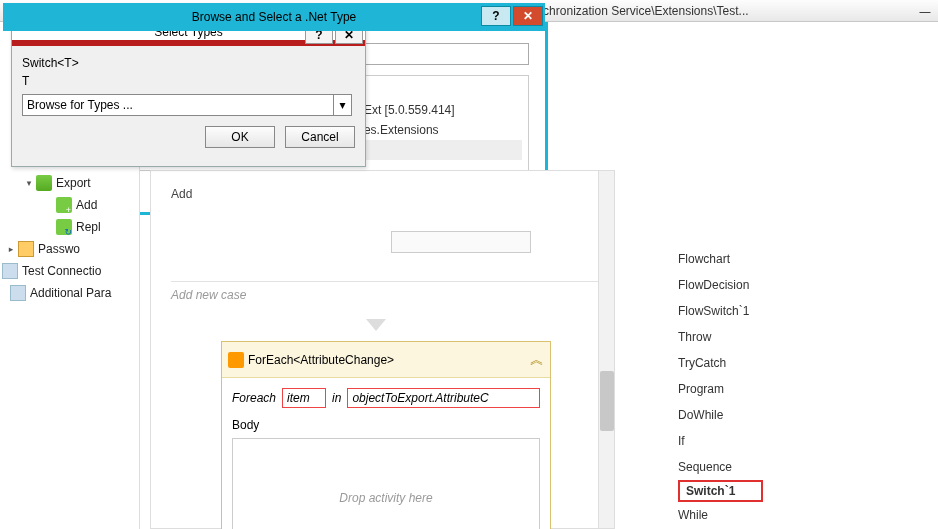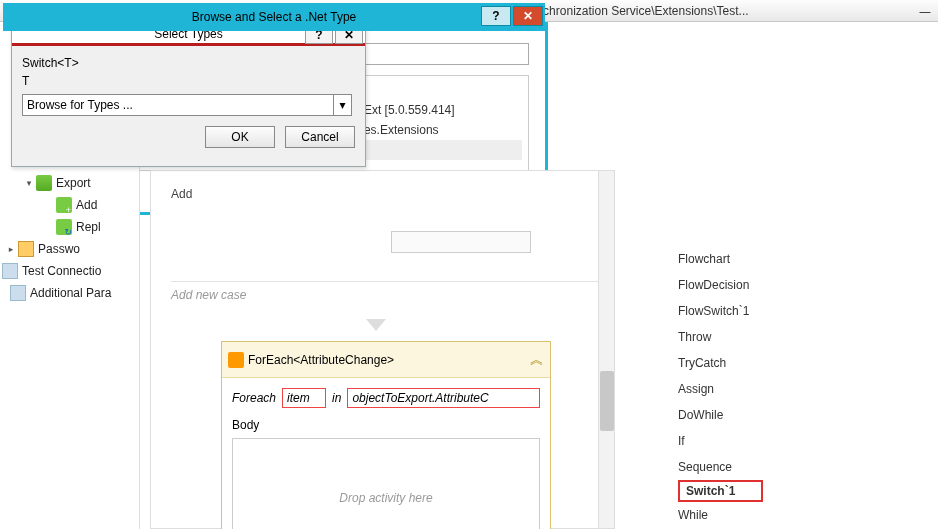--- a/index.html
+++ b/index.html
@@ -47,21 +47,21 @@
   .thumb { position:absolute; top:200px; width:14px; left:1px; height:60px; background:#c8c8c8; border-radius:2px;}
 
   
   .right-list { position:absolute; top:240px; right:0; width:300px; bottom:0; padding:6px 0 0 40px; }
   .ritem { height:26px; display:flex; align-items:center; color:#333; }
   .ritem.selected { outline:2px solid #e03030; outline-offset:-2px; font-weight:bold; padding:4px 8px; width:85px; height:22px;}
 
   
   .dlg { position:absolute; border:1px solid #9aa; background:#f0f0f0; box-shadow:1px 2px 4px rgba(0,0,0,.15); }
   .dlg-sel { top:23px; left:11px; width:355px; height:144px; }
-  .dlg-title { height:22px; background:#fff; display:flex; align-items:center; justify-content:center; position:relative; border-bottom:3px solid #b91c1c;}
+  .dlg-title { height:22px; background:#fff; display:flex; align-items:center; justify-content:center; position:relative; border-bottom:6px solid #b91c1c;}
   .dlg-title .btns { position:absolute; right:2px; top:2px; display:flex; gap:2px;}
   .dlg-title .db { width:28px; height:18px; border:1px solid #999; background:#f4f4f4; display:flex;align-items:center;justify-content:center; font-weight:bold;}
   .dlg-body { padding:10px;}
   .combo { width:330px; height:22px; border:1px solid #888; background:#fff; display:flex; align-items:center; position:relative;}
   .combo .cbtn { position:absolute; right:0; top:0; width:18px; height:100%; border-left:1px solid #888; display:flex;align-items:center;justify-content:center;}
   .dlg-btns { display:flex; gap:10px; justify-content:flex-end; margin-top:10px;}
   .btn { width:70px; height:22px; border:1px solid #888; background:linear-gradient(#fdfdfd,#e6e6e6); display:flex;align-items:center;justify-content:center;}
 
   
   .dlg-browse { top:23px; left:378px; width:548px; height:215px; border:3px solid #1fb5d6; background:#fff; }
@@ -160,21 +160,21 @@
   <div class="ritem">
       <span>FlowSwitch`1</span>
     </div>
   <div class="ritem">
       <span>Throw</span>
     </div>
   <div class="ritem">
       <span>TryCatch</span>
     </div>
   <div class="ritem">
-      <span>Assign</span>
+      <span>Program</span>
     </div>
   <div class="ritem">
       <span>DoWhile</span>
     </div>
   <div class="ritem">
       <span>If</span>
     </div>
   <div class="ritem">
       <span>Sequence</span>
     </div>

